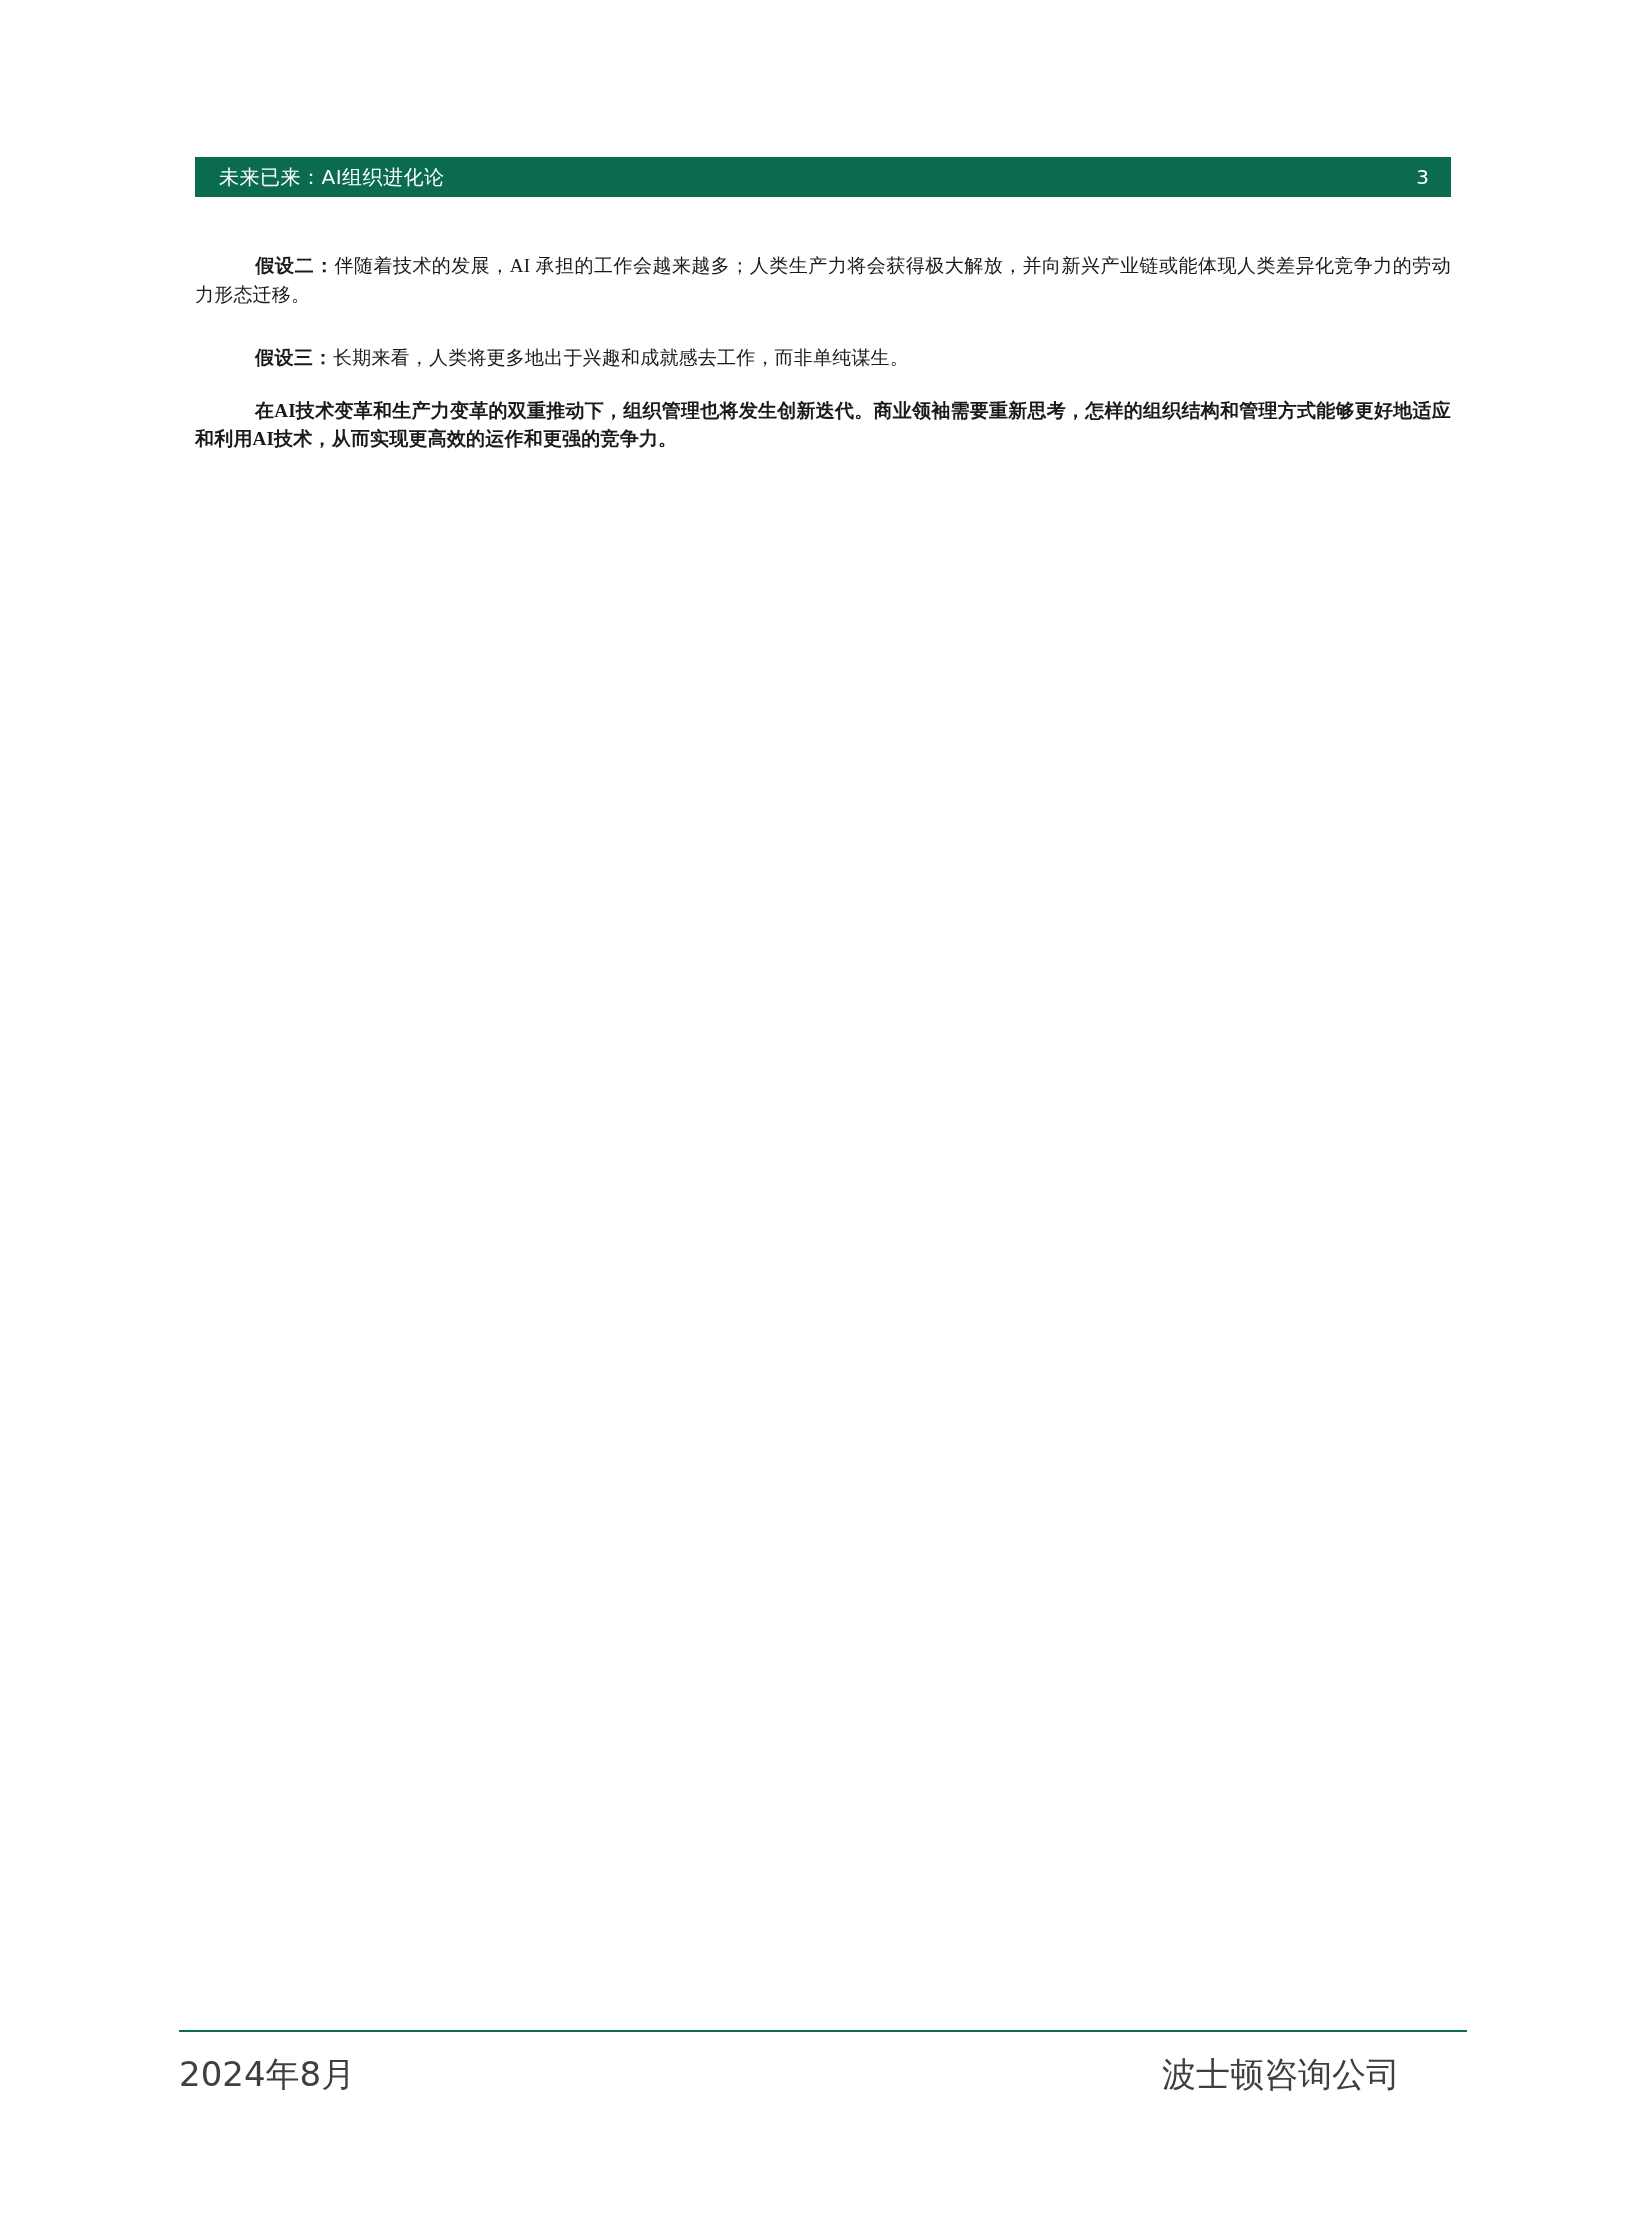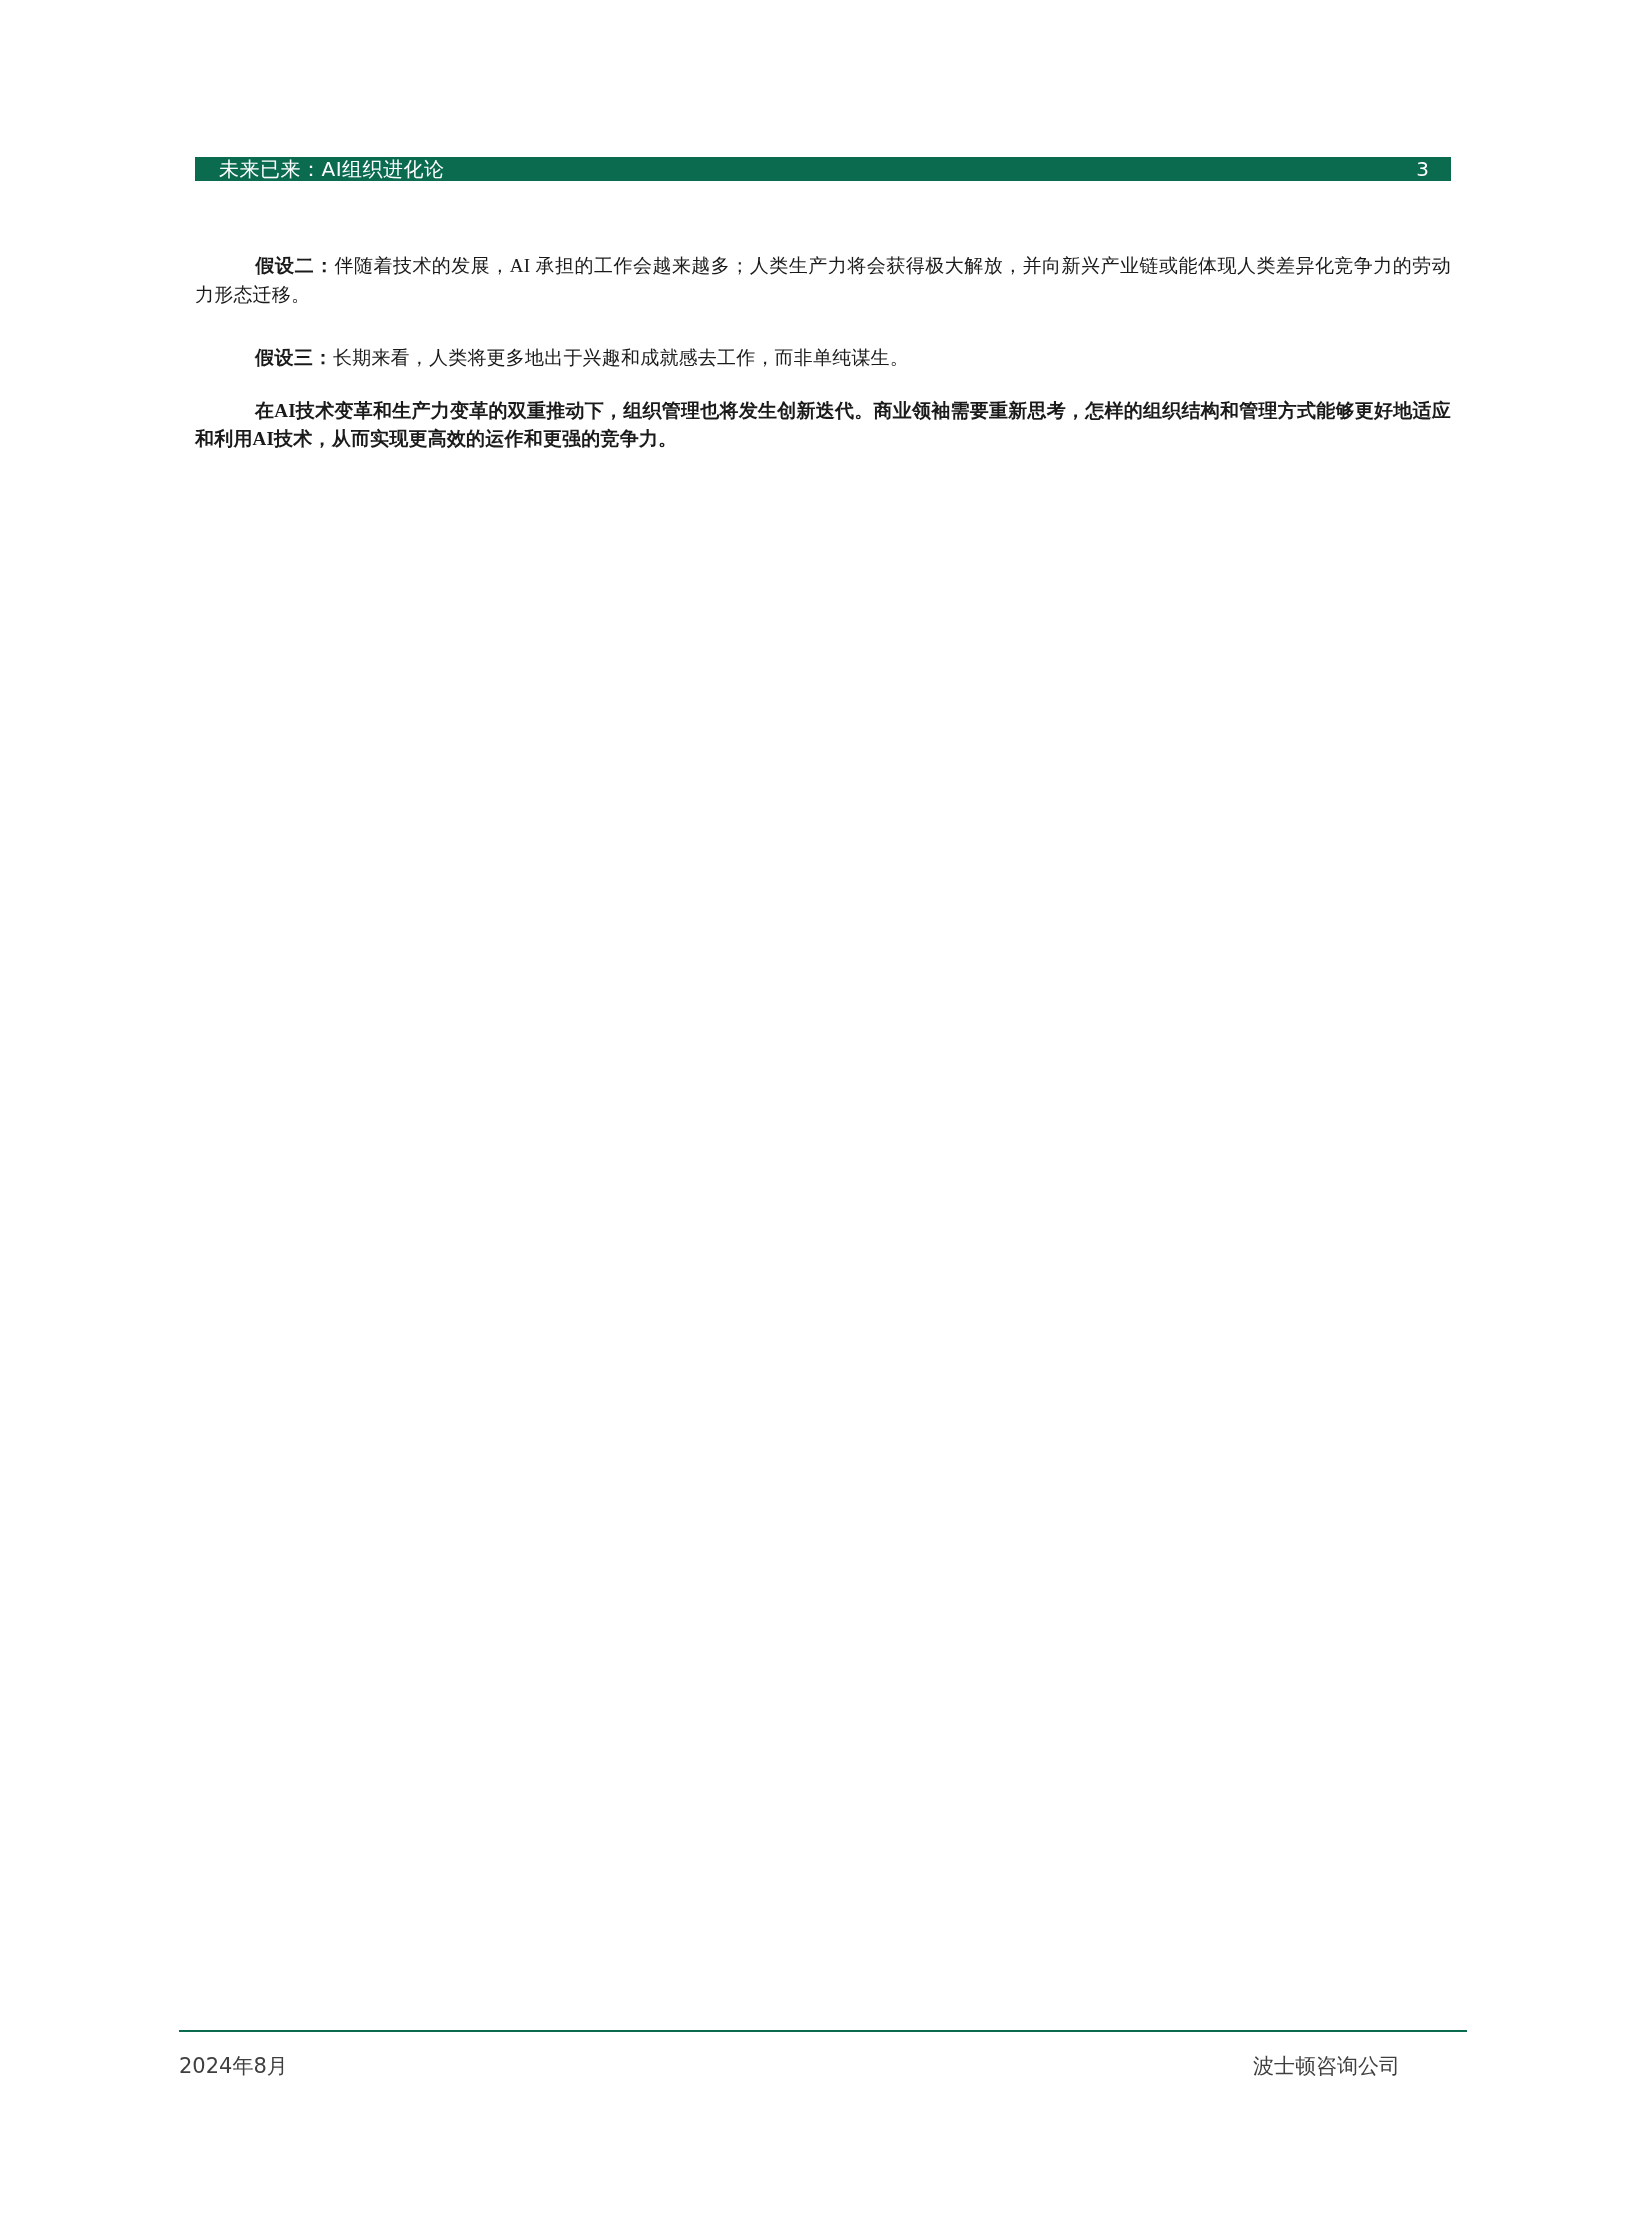--- a/index.html
+++ b/index.html
@@ -21,21 +21,21 @@
     inset: 0;
     background: #ffffff;
   }
 
   
   .header-band {
     position: absolute;
     left: 195px;
     top: 157px;
     width: 1256px;
-    height: 24px;
+    height: 40px;
     background: #0b6b4f;
     display: flex;
     align-items: center;
     justify-content: space-between;
     box-sizing: border-box;
     padding: 0 22px 0 24px;
   }
   .header-title {
     color: #ffffff;
     font-family: "DejaVu Sans", sans-serif;
@@ -95,21 +95,21 @@
   }
   .footer {
     position: absolute;
     left: 179px;
     top: 2052px;
     width: 1288px;
     display: flex;
     align-items: flex-start;
     justify-content: space-between;
     font-family: "DejaVu Sans", sans-serif;
-    font-size: 21px;
+    font-size: 34px;
     color: #3f3f3f;
   }
   .footer-left { white-space: nowrap; }
   .footer-right {
     white-space: nowrap;
     margin-right: 67px;
   }
 </style>
 </head>
 <body>

